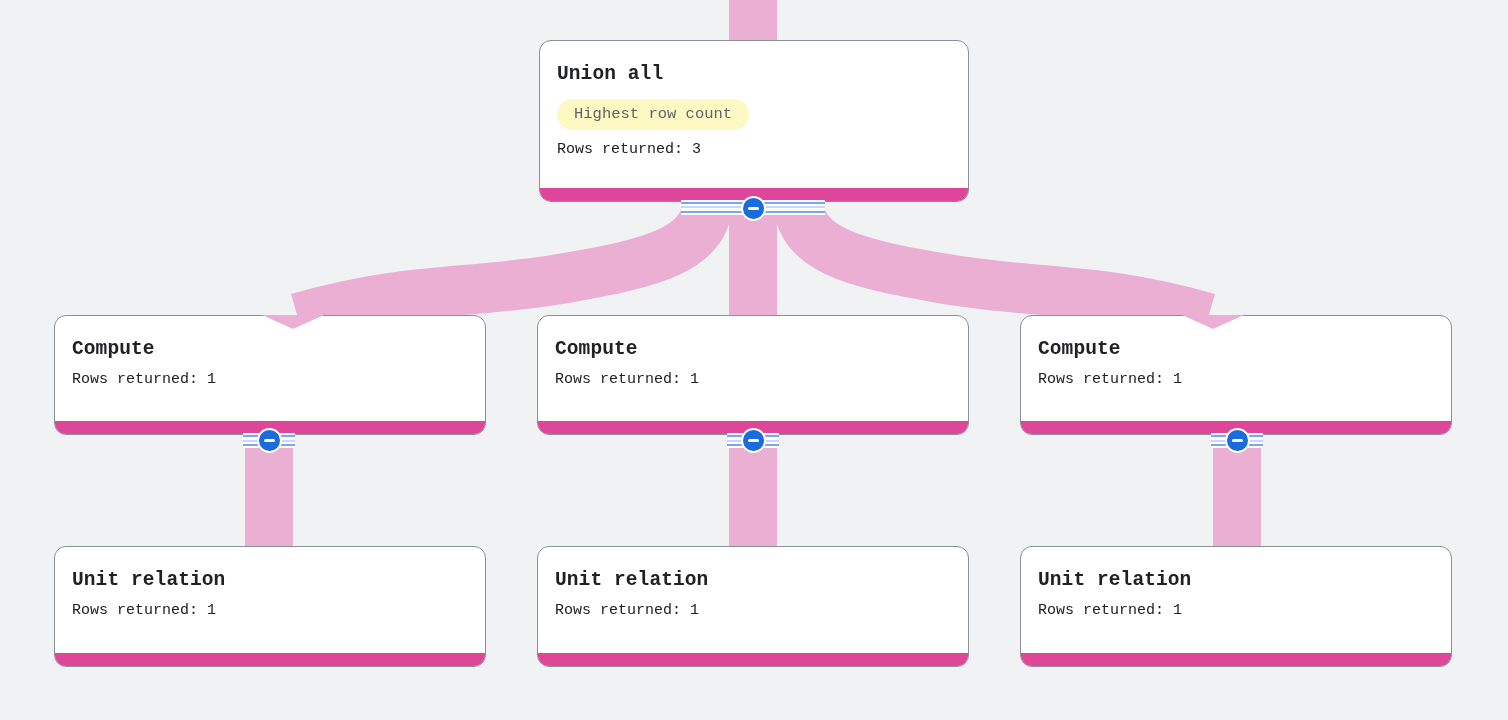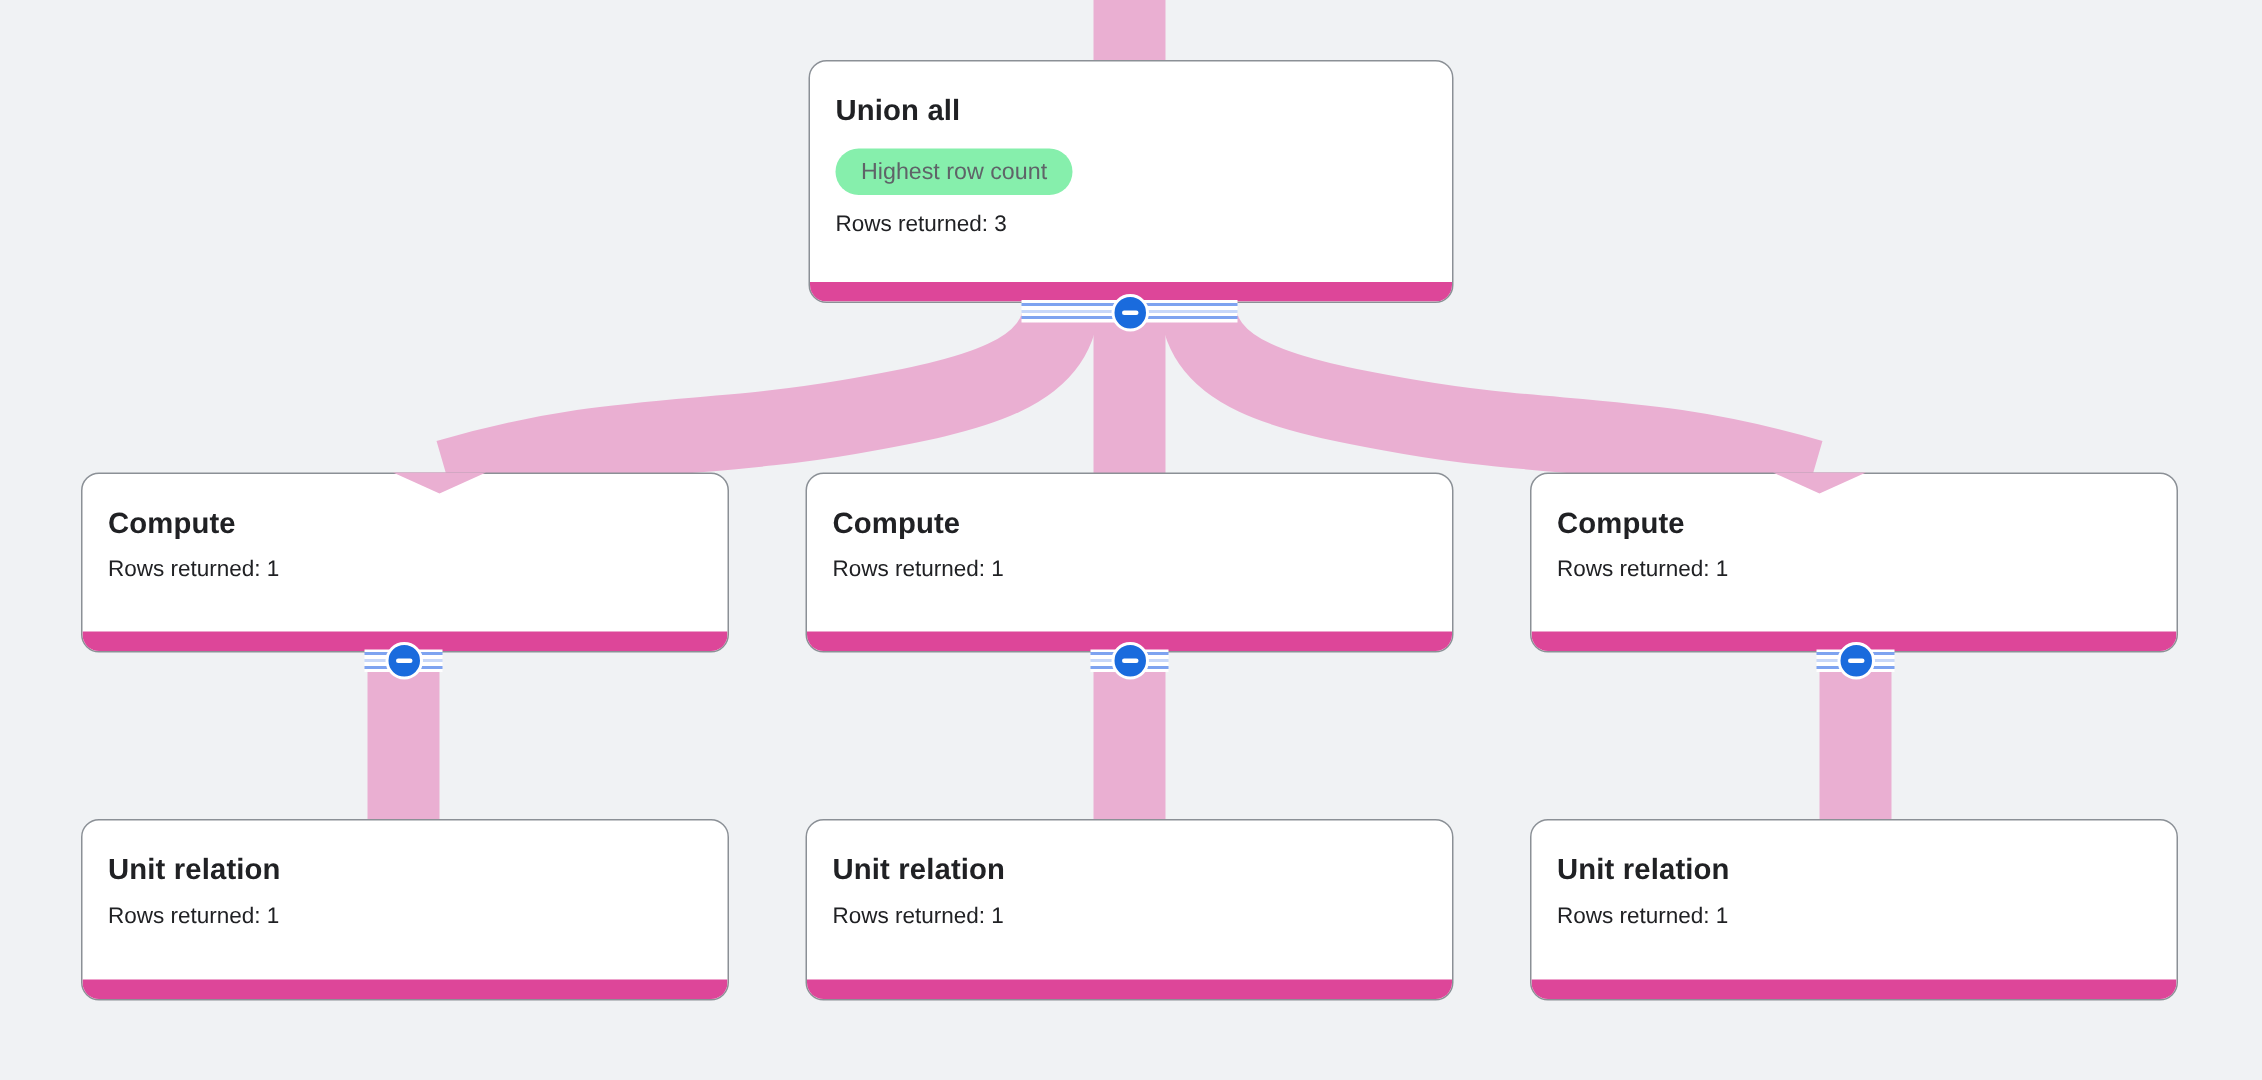--- a/index.html
+++ b/index.html
@@ -2,21 +2,21 @@
 <html><head>
 <meta charset="utf-8">
 <style>
   html,body{margin:0;padding:0;}
   body{
     width:1508px;height:720px;
     background:#f0f2f4;
     font-family:"Liberation Sans","DejaVu Sans",sans-serif;
     overflow:hidden;position:relative;
   }
-  .canvas{position:absolute;inset:0;width:1508px;height:514px;}
+  .canvas{position:absolute;inset:0;width:1508px;height:514px;font-family:Liberation Mono, monospace;}
 
   
   svg.edges{position:absolute;inset:0;z-index:1;pointer-events:none;}
   svg.overlay{position:absolute;inset:0;z-index:4;pointer-events:none;}
 
   
   .node{
     position:absolute;
     background:#ffffff;
     border:1px solid #8b9096;
@@ -36,21 +36,21 @@
     font-weight:600;color:#202124;letter-spacing:.1px;
   }
   .node .rows{
     display:block;
     font-size:15px;line-height:20px;
     color:#202124;margin-top:9px;
   }
   .node .badge{
     display:inline-block;
     margin-top:13px;
-    background:#86efac;
+    background:#fef9c3;
     color:#5f6368;
     font-size:15.5px;font-weight:500;line-height:19px;
     padding:6px 17px;
     border-radius:17px;
   }
   .node.union .rows{margin-top:10px;}
 
   .n-union{left:539px;top:40px;width:430px;height:162px;}
   .n-c1{left:54px;top:315px;width:432px;height:120px;}
   .n-c2{left:537px;top:315px;width:432px;height:120px;}

